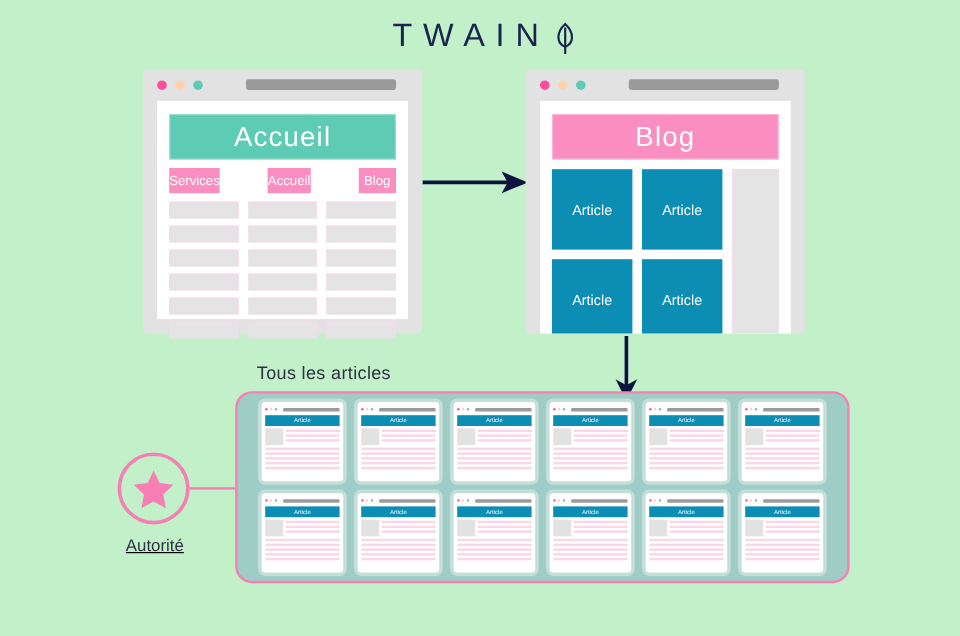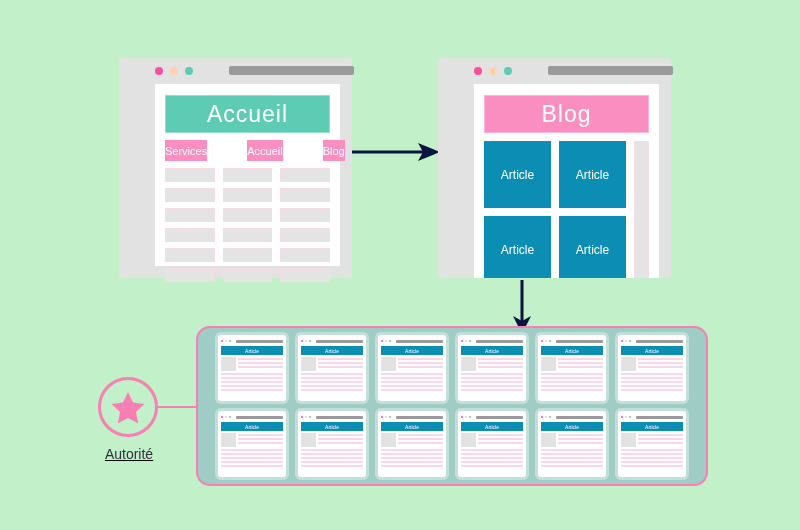--- a/index.html
+++ b/index.html
@@ -24,21 +24,20 @@
   }
   .logo-text{padding-left:9px;}
   .leaf-icon{display:inline-block;width:22px;height:30px;margin-left:2px;position:relative;top:2px;}
 
   
   .window{
     position:absolute;
     background:#e2e2e2;
     border-radius:4px;
     box-sizing:border-box;
-    padding-left:24px;
   }
   .win-titlebar{
     position:relative;height:26px;
   }
   .dots{position:absolute;left:12px;top:9px;display:flex;gap:7px;}
   .dot{width:8px;height:8px;border-radius:50%;}
   .dot.d1{background:#f94f9a;}
   .dot.d2{background:#ffd2ab;}
   .dot.d3{background:#5ecbb4;}
   .urlbar{
@@ -136,20 +135,29 @@
   }
   .connector{
     position:absolute;height:2px;background:#f77fb4;
   }
 </style>
 </head>
 <body>
 
 <div class="stage">
 
+  <div class="logo">
+    <span class="logo-text">TWAIN</span>
+    <span class="leaf-icon">
+      <svg width="22" height="30" viewBox="0 0 22 30">
+        <path d="M11 3 C3.5 10, 3.5 19, 11 22 C18.5 19, 18.5 10, 11 3 Z" fill="none" stroke="#19254f" stroke-width="1.8"></path>
+        <line x1="11" y1="6" x2="11" y2="28" stroke="#19254f" stroke-width="1.8"></line>
+      </svg>
+    </span>
+  </div>
 
   <div class="window" style="left:119px;top:58px;width:233px;height:220px;">
     <div class="win-titlebar">
       <div class="dots">
         <span class="dot d1"></span>
         <span class="dot d2"></span>
         <span class="dot d3"></span>
       </div>
       <div class="urlbar" style="left:86px;width:125px;"></div>
     </div>
@@ -219,20 +227,21 @@
     </div>
   </div>
 
   <div class="arrow" style="left:510px;top:280px;width:24px;height:55px;">
     <svg width="24" height="55" viewBox="0 0 24 55">
       <line x1="12" y1="0" x2="12" y2="42" stroke="#0b1340" stroke-width="3"></line>
       <polygon points="3,36 12,54 21,36 12,41" fill="#0b1340"></polygon>
     </svg>
   </div>
 
+  <div class="section-label" style="left:214px;top:303px;">Tous les articles</div>
 
   <div class="panel" style="left:196px;top:326px;width:512px;height:160px;">
     <div class="panel-row">
       <div class="card">
         <div class="card-top">
           <span class="card-dot cd1"></span>
           <span class="card-dot cd2"></span>
           <span class="card-dot cd3"></span>
           <span class="card-url"></span>
         </div>

